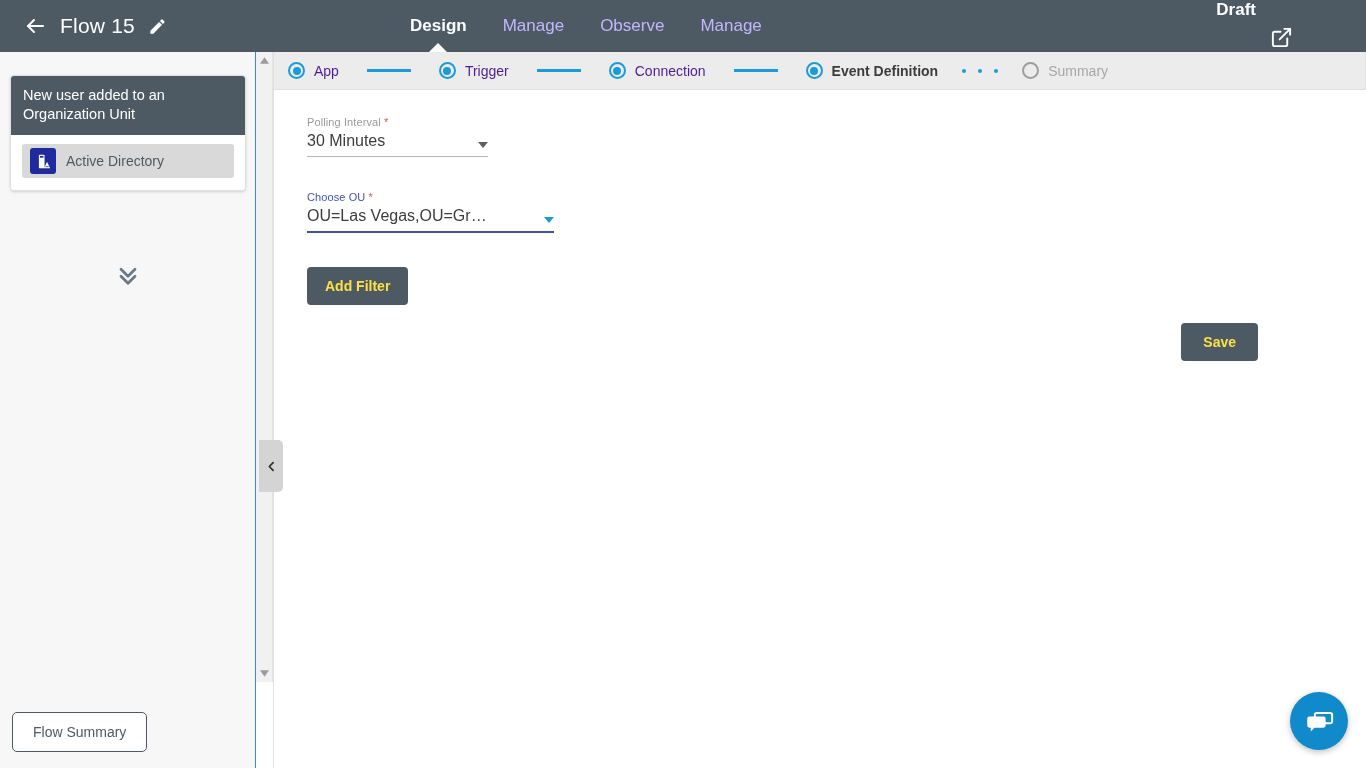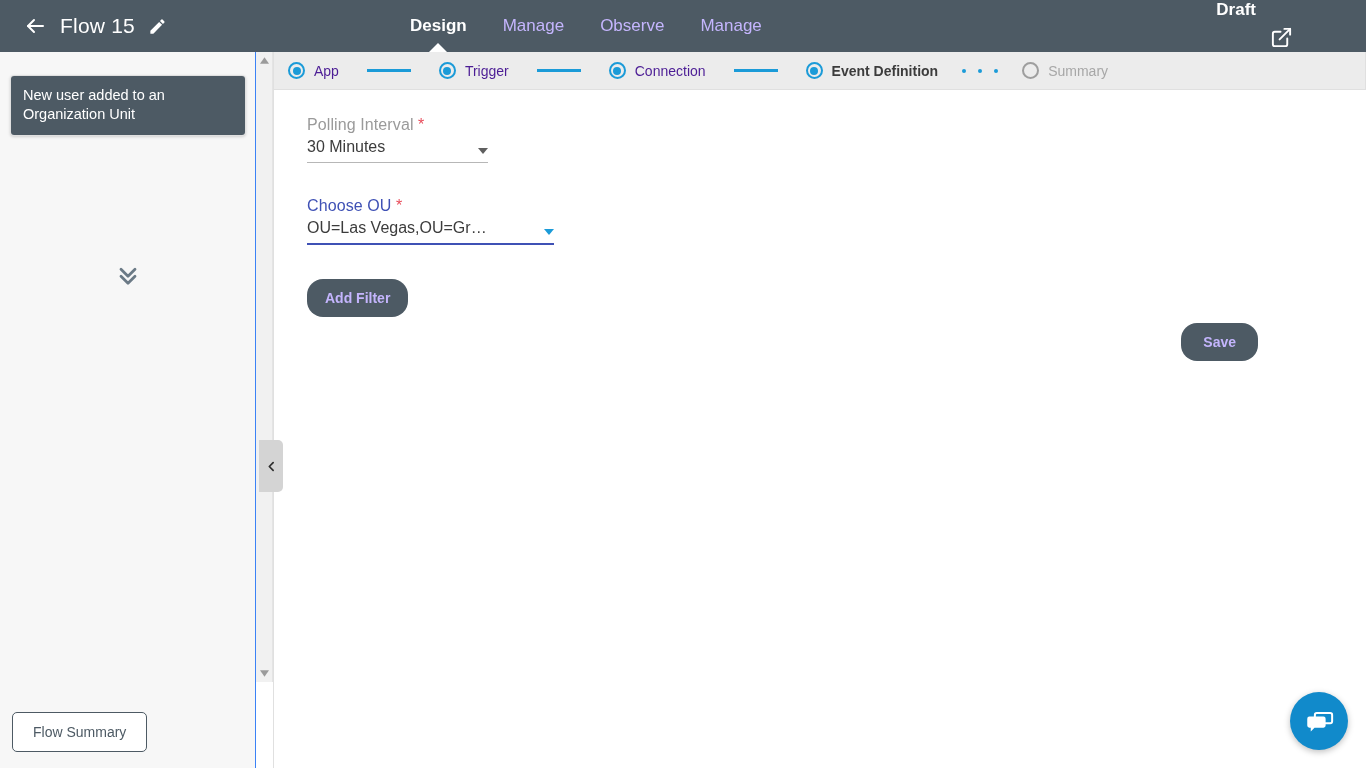--- a/index.html
+++ b/index.html
@@ -318,21 +318,21 @@
   .form-area {
     position: relative;
     padding: 26px 0 0 33px;
   }
 
   .field {
     position: relative;
     margin-bottom: 34px;
   }
   .field-label {
-    font-size: 16px;
+    font-size: 11px;
     color: #9a9a9a;
     margin-bottom: 4px;
     letter-spacing: .1px;
   }
   .field.focused .field-label { color: #3f51b5; }
   .req { color: #e84c5a; }
   .field.focused .req { color: #e84c5a; }
 
   .field-control {
     position: relative;
@@ -368,23 +368,23 @@
     border-right: 5px solid transparent;
     border-top: 6px solid #5f5f5f;
   }
   .field.focused .caret-tri { border-top-color: #1b9bd8; }
 
   .f-polling { width: 181px; }
   .f-ou { width: 247px; }
 
   .btn-dark {
     background: #4d5a64;
-    color: #c4b5fd;
+    color: #fde047;
     border: none;
-    border-radius: 16px;
+    border-radius: 4px;
     font-size: 14px;
     font-weight: bold;
     font-family: "Liberation Sans", sans-serif;
     cursor: pointer;
   }
 
   .add-filter-btn {
     padding: 11px 18px;
   }
 
@@ -482,20 +482,33 @@
           <path d="M3.6 21c0-4.3 3.8-7 8.4-7s8.4 2.7 8.4 7z"></path>
         </svg>
       </div>
     </div>
   </div>
 
   <div class="leftpanel">
 
     <div class="node-card">
       <div class="node-card-head">New user added to an Organization Unit</div>
+      <div class="node-card-body">
+        <div class="app-pill">
+          <span class="ad-icon">
+            <svg width="17" height="17" viewBox="0 0 24 24" fill="#ffffff">
+              <rect x="5.5" y="2.5" width="8" height="19" rx="1.2"></rect>
+              <rect x="7" y="4.2" width="5" height="2.4" fill="#1f2a9e"></rect>
+              <path d="M17 12.5l4.3 9h-8.6z"></path>
+              <path d="M14.7 19.3h4.6" stroke="#1f2a9e" stroke-width="1.1"></path>
+            </svg>
+          </span>
+          <span class="app-pill-label">Active Directory</span>
+        </div>
+      </div>
     </div>
 
     <div class="chev-down-dbl">
       <svg width="28" height="28" viewBox="0 0 24 24" fill="none" stroke="currentColor" stroke-width="2.4" stroke-linecap="round" stroke-linejoin="round">
         <polyline points="6 7 12 13 18 7"></polyline>
           <polyline points="6 13 12 19 18 13"></polyline>
       </svg>
     </div>
 
     <div class="flow-summary-wrap">

